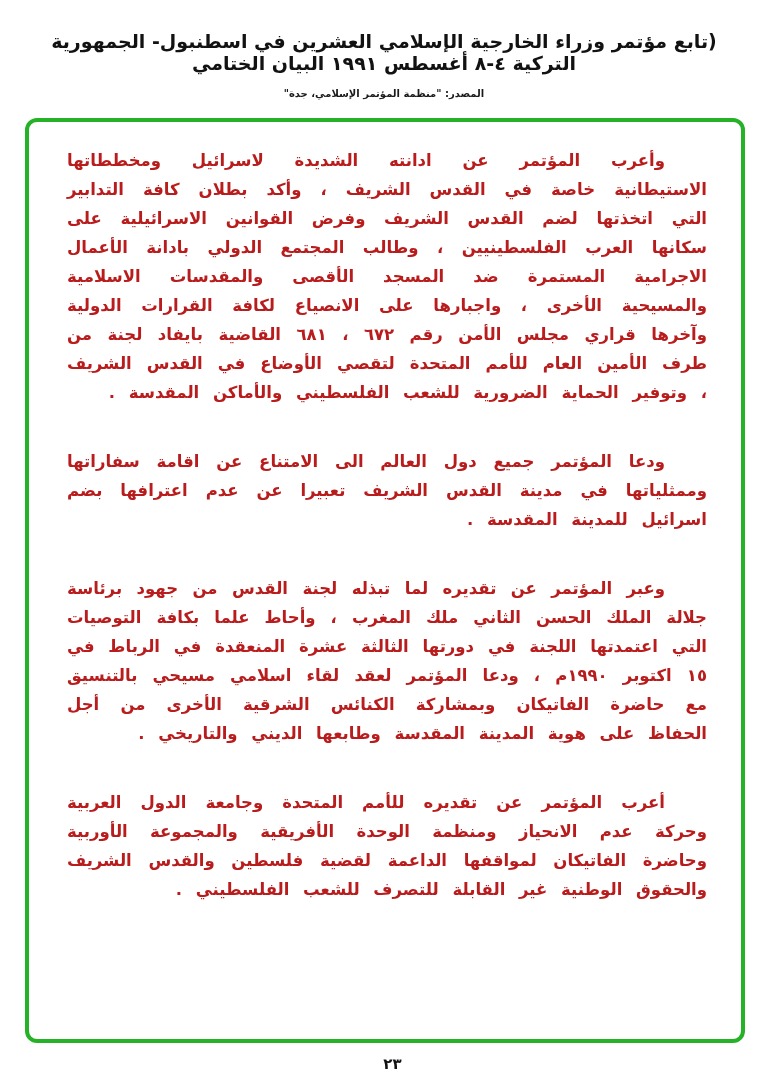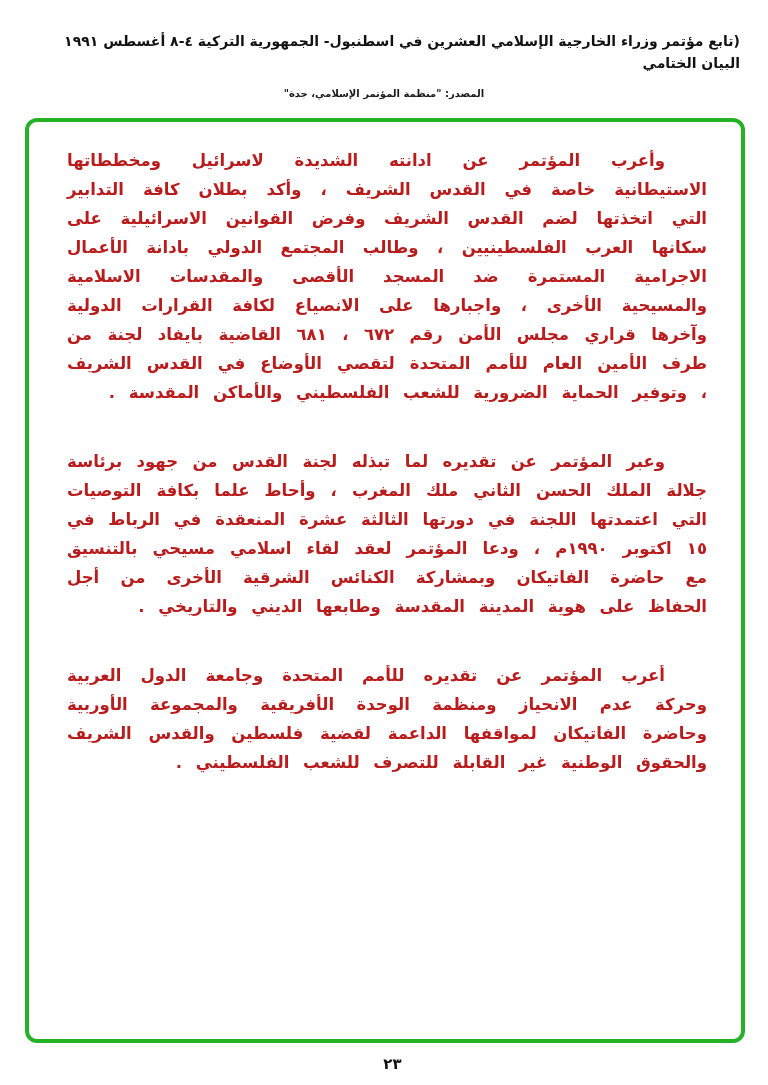--- a/index.html
+++ b/index.html
@@ -16,27 +16,26 @@
     background: #ffffff;
     font-family: "DejaVu Sans", sans-serif;
     overflow: hidden;
   }
   .doc-header {
     direction: rtl;
     text-align: center;
     padding-top: 30px;
   }
   .doc-title {
-    font-size: 14px;
+    font-size: 19px;
     font-weight: bold;
     color: #121212;
     letter-spacing: 0.2px;
     padding: 0 28px;
     line-height: 22px;
-    text-align: right;
   }
   .doc-source {
     font-size: 10px;
     font-weight: bold;
     color: #1a1a1a;
     margin-top: 14px;
   }
   .content-frame {
     position: absolute;
     left: 25px;
@@ -84,20 +83,21 @@
 <div class="page">
 
   <div class="doc-header">
     <div class="doc-title">(تابع مؤتمر وزراء الخارجية الإسلامي العشرين في اسطنبول- الجمهورية التركية ٤-٨ أغسطس ١٩٩١ البيان الختامي</div>
     <div class="doc-source">المصدر: "منظمة المؤتمر الإسلامي، جدة"</div>
   </div>
 
   <div class="content-frame">
     <div class="body-text">
       <p>وأعرب المؤتمر عن ادانته الشديدة لاسرائيل ومخططاتها الاستيطانية خاصة في القدس الشريف ، وأكد بطلان كافة التدابير التي اتخذتها لضم القدس الشريف وفرض القوانين الاسرائيلية على سكانها العرب الفلسطينيين ، وطالب المجتمع الدولي بادانة الأعمال الاجرامية المستمرة ضد المسجد الأقصى والمقدسات الاسلامية والمسيحية الأخرى ، واجبارها على الانصياع لكافة القرارات الدولية وآخرها قراري مجلس الأمن رقم ٦٧٢ ، ٦٨١ القاضية بايفاد لجنة من طرف الأمين العام للأمم المتحدة لتقصي الأوضاع في القدس الشريف ، وتوفير الحماية الضرورية للشعب الفلسطيني والأماكن المقدسة .</p>
+      <p>ودعا المؤتمر جميع دول العالم الى الامتناع عن اقامة سفاراتها وممثلياتها في مدينة القدس الشريف تعبيرا عن عدم اعترافها بضم اسرائيل للمدينة المقدسة .</p>
       <p>وعبر المؤتمر عن تقديره لما تبذله لجنة القدس من جهود برئاسة جلالة الملك الحسن الثاني ملك المغرب ، وأحاط علما بكافة التوصيات التي اعتمدتها اللجنة في دورتها الثالثة عشرة المنعقدة في الرباط في ١٥ اكتوبر ١٩٩٠م ، ودعا المؤتمر لعقد لقاء اسلامي مسيحي بالتنسيق مع حاضرة الفاتيكان وبمشاركة الكنائس الشرقية الأخرى من أجل الحفاظ على هوية المدينة المقدسة وطابعها الديني والتاريخي .</p>
       <p>أعرب المؤتمر عن تقديره للأمم المتحدة وجامعة الدول العربية وحركة عدم الانحياز ومنظمة الوحدة الأفريقية والمجموعة الأوربية وحاضرة الفاتيكان لمواقفها الداعمة لقضية فلسطين والقدس الشريف والحقوق الوطنية غير القابلة للتصرف للشعب الفلسطيني .</p>
     </div>
   </div>
 
   <div class="page-number">٢٣</div>
 
 </div>
 
 </body></html>

